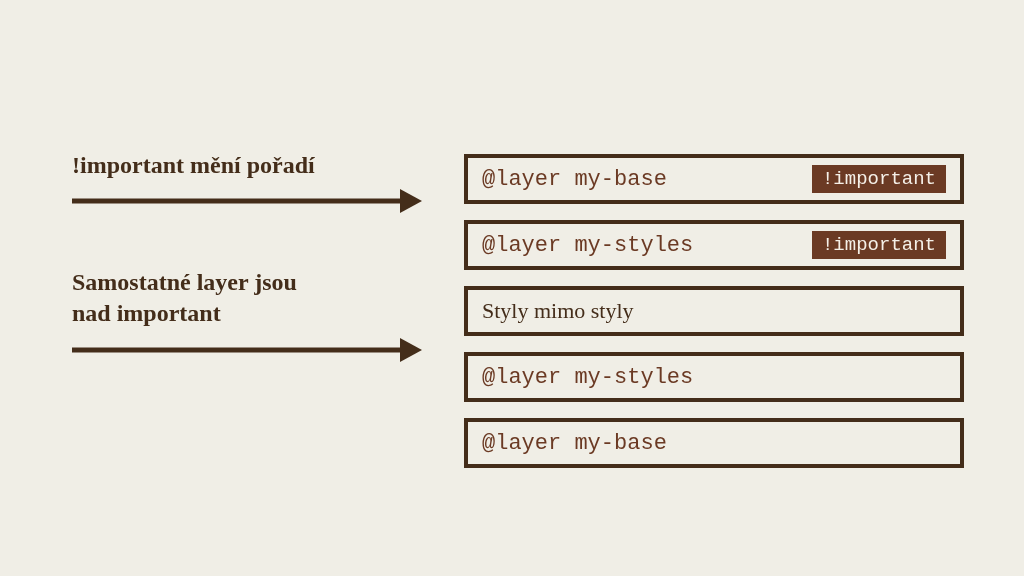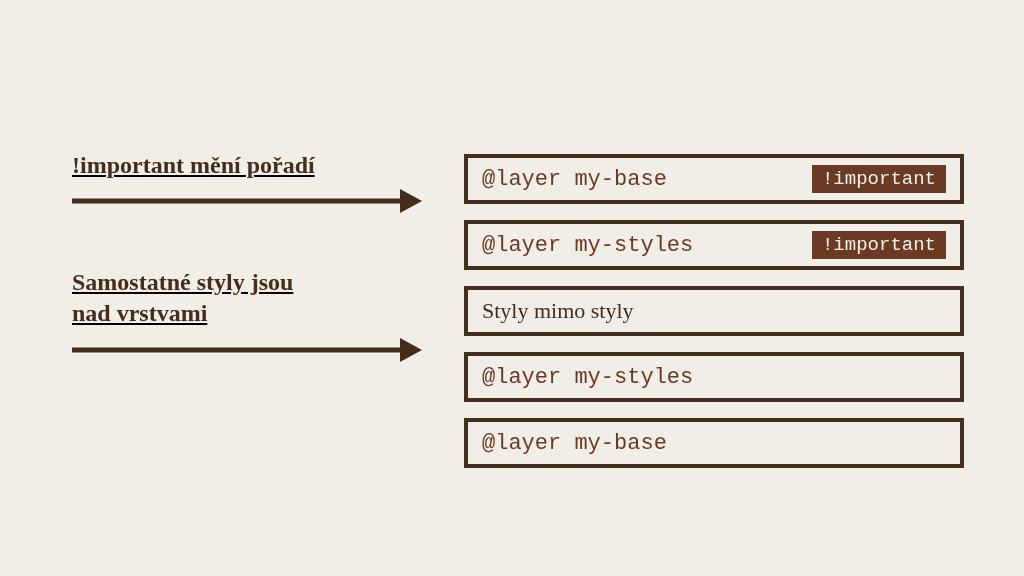--- a/index.html
+++ b/index.html
@@ -9,21 +9,20 @@
     background: #f0eee6;
     font-family: Georgia, 'Times New Roman', serif;
     position: relative;
     overflow: hidden;
   }
   .left-col {
     position: absolute;
     left: 72px;
     top: 150px;
     width: 360px;
-    text-decoration: underline;
   }
   .annotation {
     color: #442d1a;
     font-weight: bold;
     font-size: 24px;
     line-height: 1.3;
     margin-bottom: 8px;
   }
   .annotation-2 {
     margin-top: 54px;
@@ -92,22 +91,22 @@
   }
 </style>
 </head>
 <body>
 
 <div class="left-col">
   <div class="annotation">!important mění pořadí</div>
   <div class="arrow"></div>
 
   <div class="annotation annotation-2">
-    <span>Samostatné styly jsou</span><br>
-    <span>nad vrstvami</span>
+    <span>Samostatné layer jsou</span><br>
+    <span>nad important</span>
   </div>
   <div class="arrow"></div>
 </div>
 
 <div class="right-col">
     <div class="layer-box">
       <span class="layer-label code">@layer my-base</span>
       <span class="badge">!important</span>
     </div>
     <div class="layer-box">

